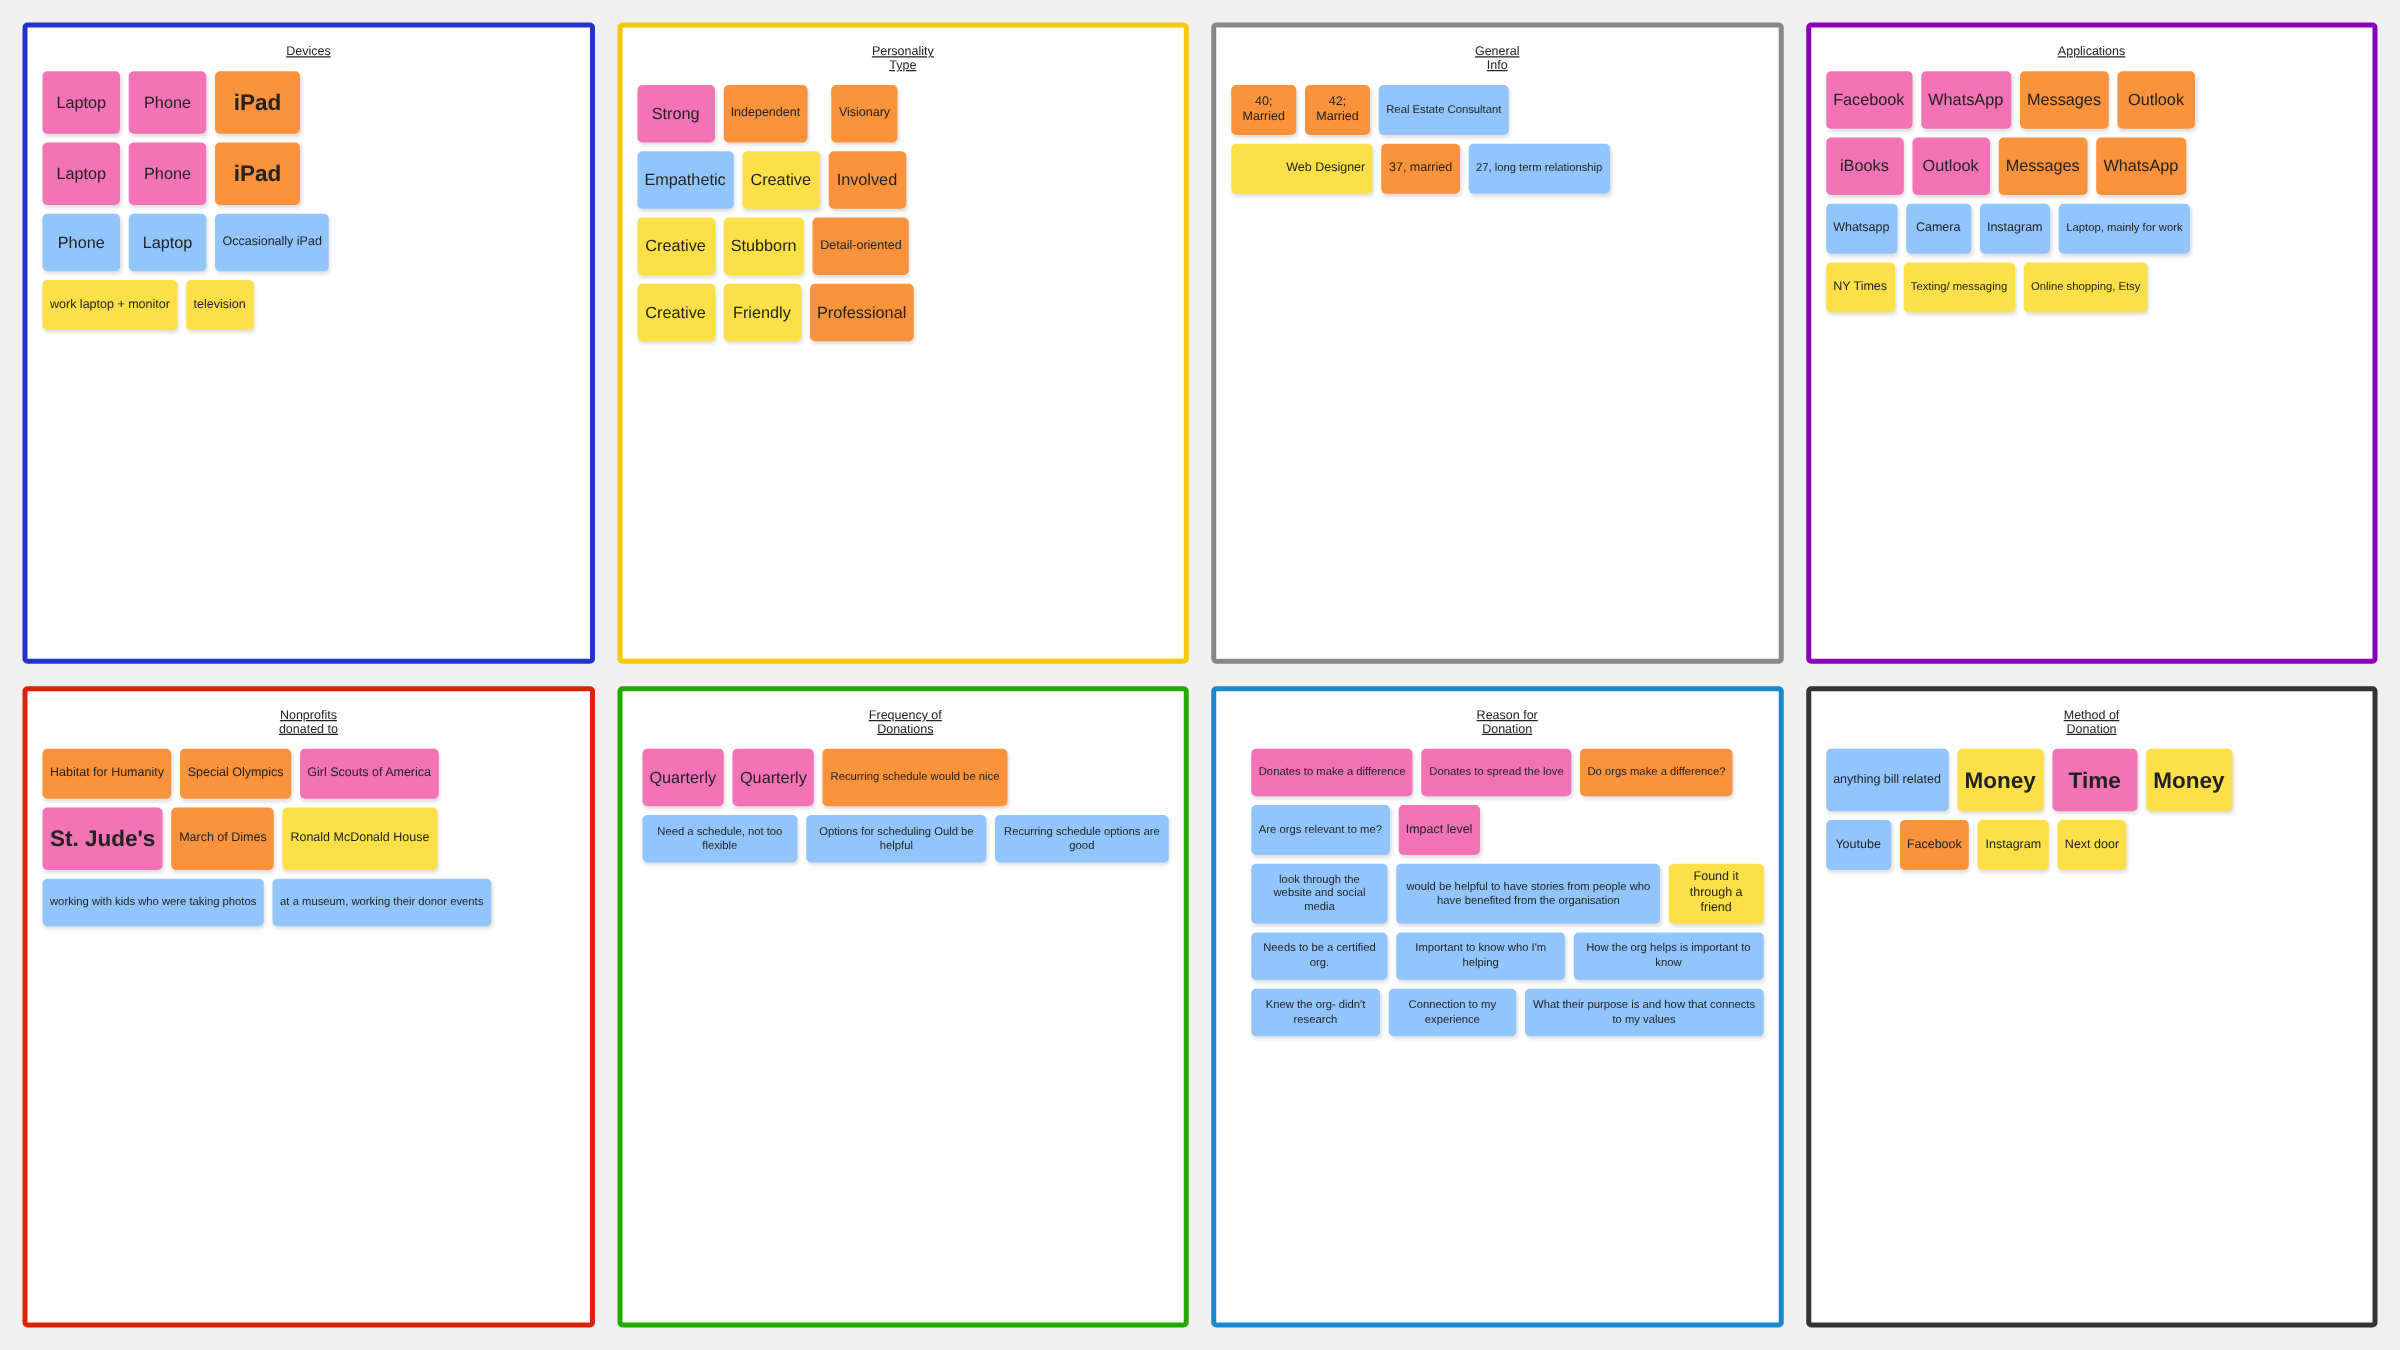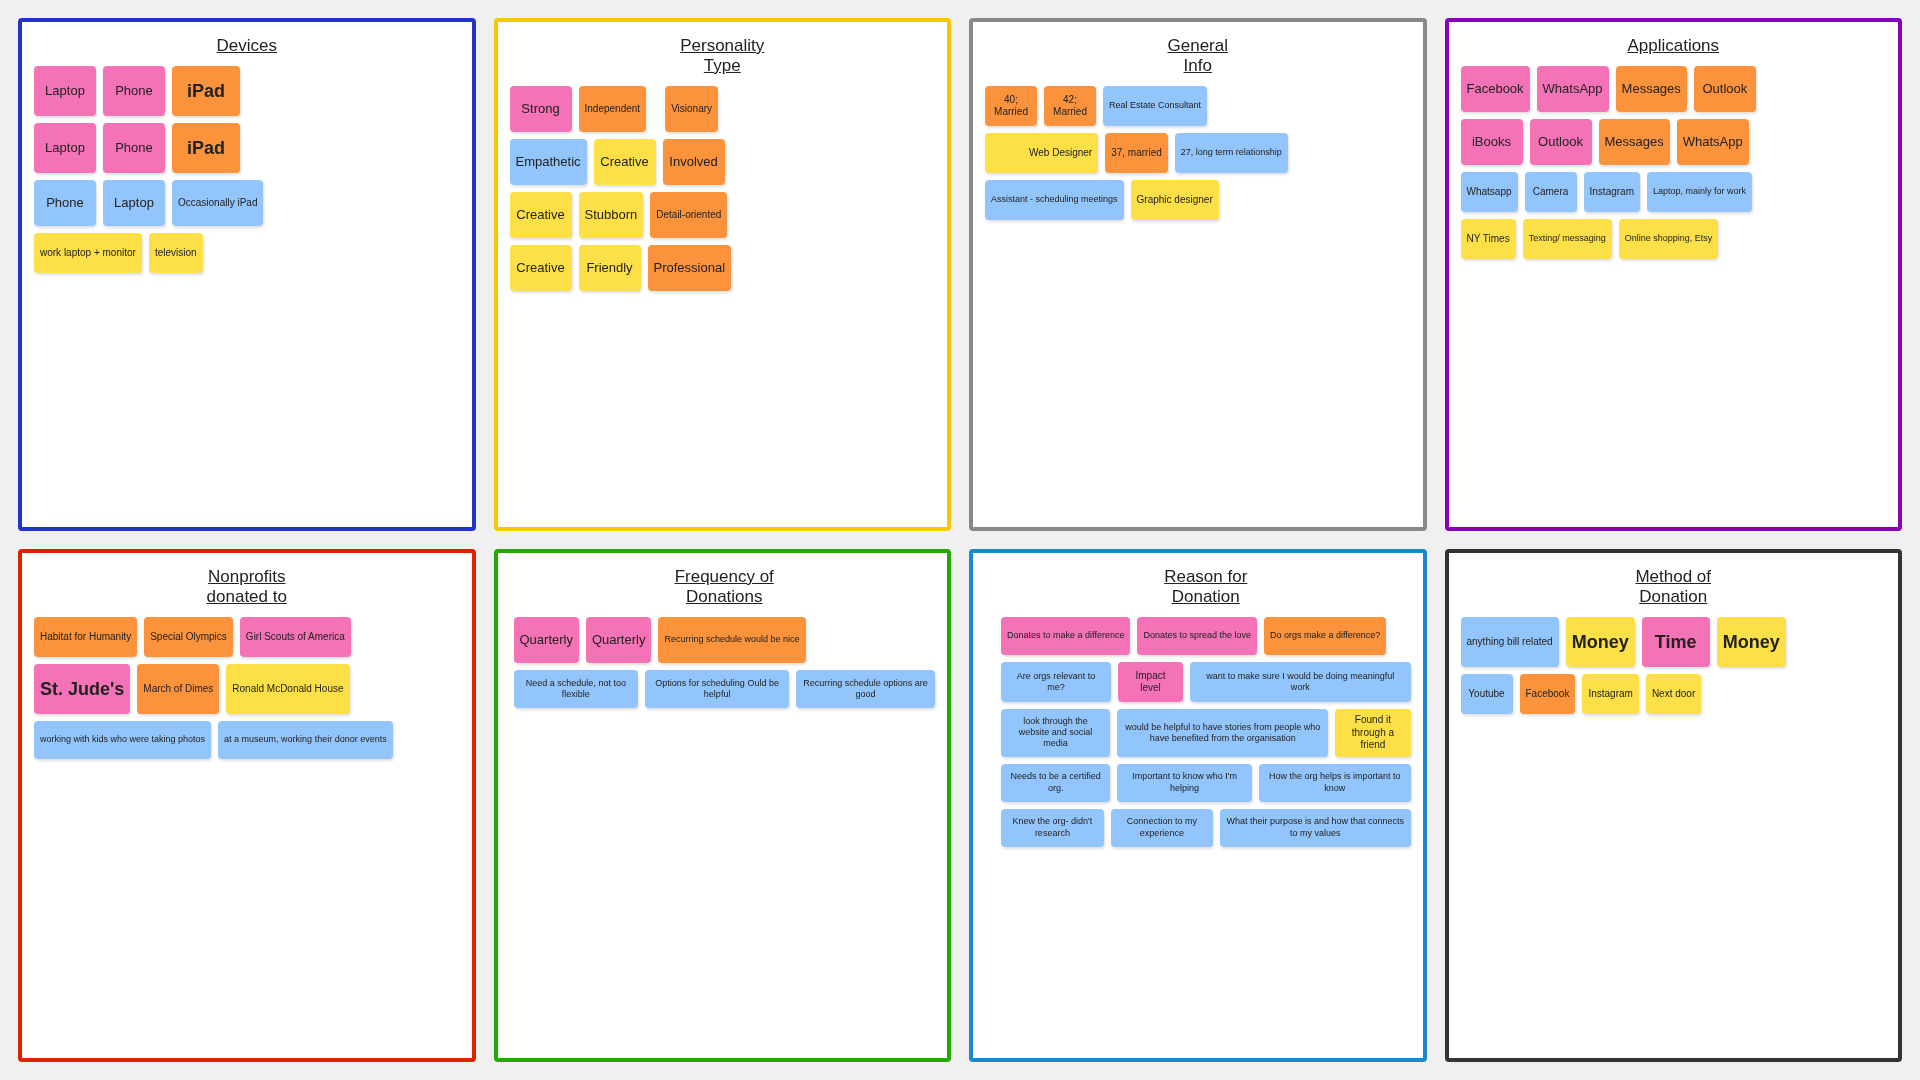--- a/index.html
+++ b/index.html
@@ -24,21 +24,21 @@
     }
     .panel {
       background: white;
       border-radius: 4px;
       padding: 14px 12px 12px 12px;
       display: flex;
       flex-direction: column;
       align-items: center;
     }
     .panel-title {
-      font-size: 17px;
+      font-size: 10px;
       text-decoration: underline;
       text-align: center;
       margin-bottom: 10px;
       color: #222;
       font-weight: normal;
     }
     .panel-blue { border: 4px solid #2233cc; }
     .panel-yellow { border: 4px solid #f5c800; }
     .panel-gray { border: 4px solid #888; }
     .panel-purple { border: 4px solid #8800bb; }
@@ -149,24 +149,20 @@
 Married</div>
           <div class="note orange note-sm" style="white-space: pre-line;">42;
 Married</div>
           <div class="note blue note-xs" style="white-space: pre-line;">Real Estate Consultant</div>
         </div>
         <div class="notes-row">
           <div class="note yellow note-sm" style="white-space: pre-line; padding-left: 44px;">Web Designer</div>
           <div class="note orange note-sm" style="white-space: pre-line;">37, married</div>
           <div class="note blue note-xs" style="white-space: pre-line;">27, long term relationship</div>
         </div>
-        <div class="notes-row">
-          <div class="note blue note-xs" style="white-space: pre-line;">Assistant - scheduling meetings</div>
-          <div class="note yellow note-sm" style="white-space: pre-line;">Graphic designer</div>
-        </div>
       </div>
     </div>
     <div class="panel panel-purple">
       <div class="panel-title" style="white-space: pre-line;">Applications</div>
       <div class="notes-grid">
         <div class="notes-row">
           <div class="note pink note-md" style="white-space: pre-line;">Facebook</div>
           <div class="note pink note-md" style="white-space: pre-line;">WhatsApp</div>
           <div class="note orange note-md" style="white-space: pre-line;">Messages</div>
           <div class="note orange note-md" style="white-space: pre-line;">Outlook</div>
@@ -231,21 +227,20 @@
 Donation</div>
       <div class="notes-grid">
         <div class="notes-row">
           <div class="note pink note-xs" style="white-space: pre-line;">Donates to make a difference</div>
           <div class="note pink note-xs" style="white-space: pre-line;">Donates to spread the love</div>
           <div class="note orange note-xs" style="white-space: pre-line;">Do orgs make a difference?</div>
         </div>
         <div class="notes-row">
           <div class="note blue note-xs" style="white-space: pre-line;">Are orgs relevant to me?</div>
           <div class="note pink note-sm" style="white-space: pre-line;">Impact level</div>
-          <div class="note blue note-xs" style="white-space: pre-line;">want to make sure I would be doing meaningful work</div>
         </div>
         <div class="notes-row">
           <div class="note blue note-xs" style="white-space: pre-line;">look through the website and social media</div>
           <div class="note blue note-xs" style="white-space: pre-line;">would be helpful to have stories from people who have benefited from the organisation</div>
           <div class="note yellow note-sm" style="white-space: pre-line;">Found it through a friend</div>
         </div>
         <div class="notes-row">
           <div class="note blue note-xs" style="white-space: pre-line;">Needs to be a certified org.</div>
           <div class="note blue note-xs" style="white-space: pre-line;">Important to know who I'm helping</div>
           <div class="note blue note-xs" style="white-space: pre-line;">How the org helps is important to know</div>

